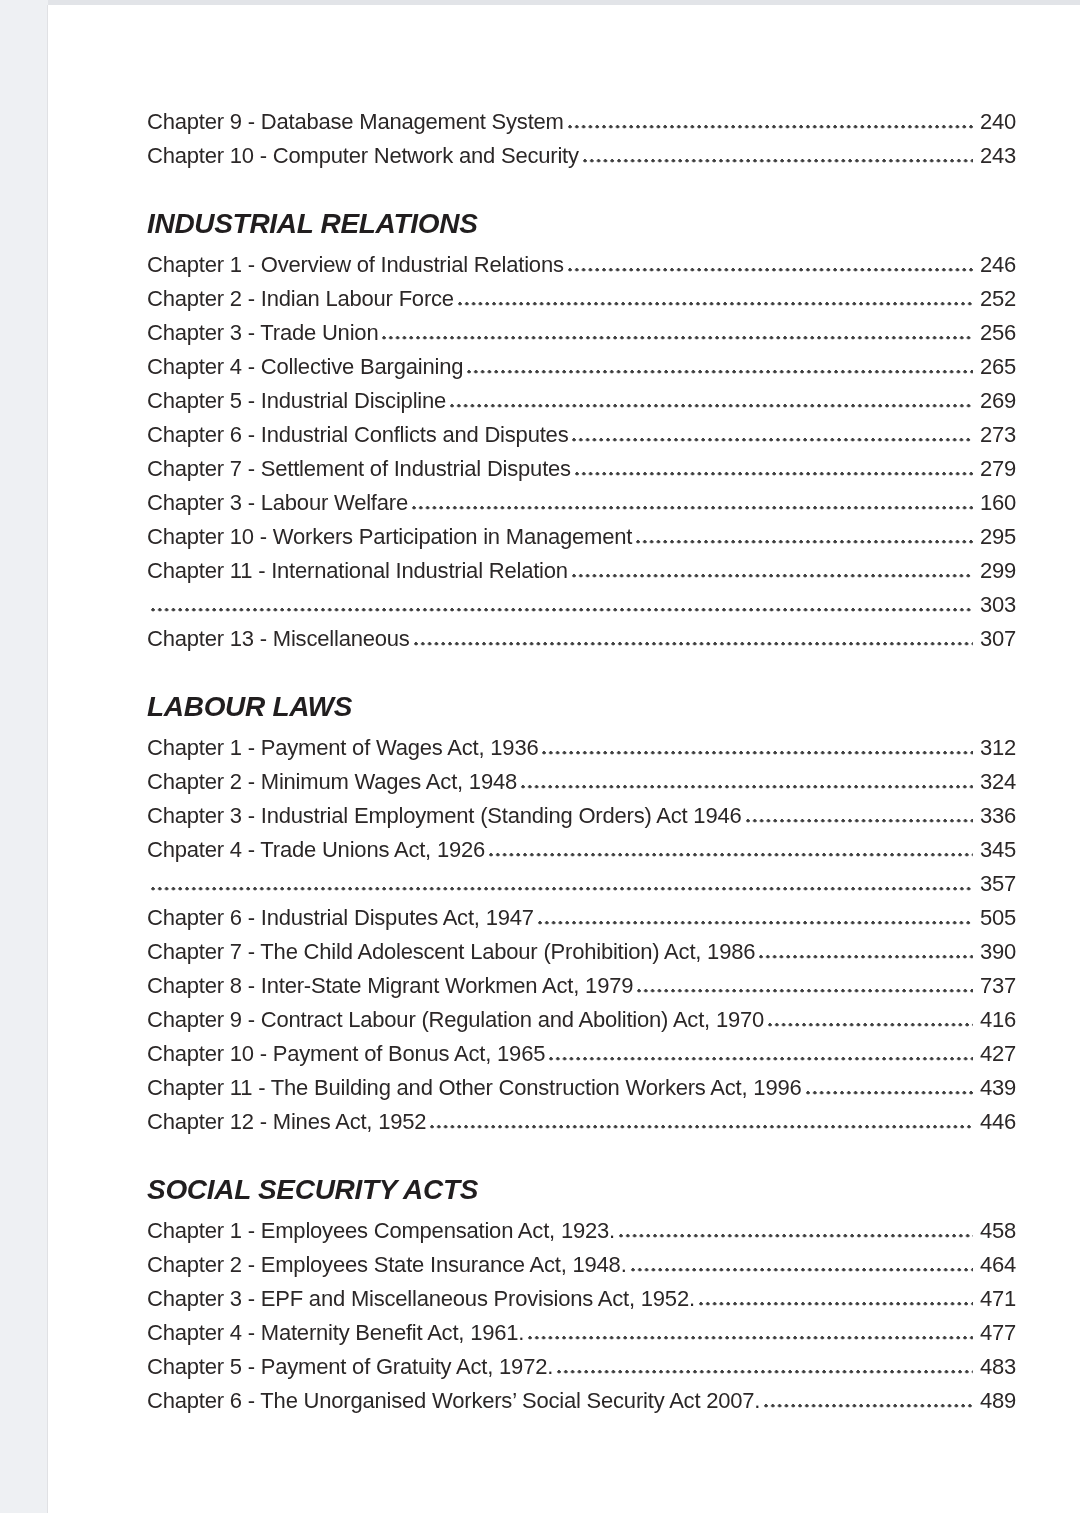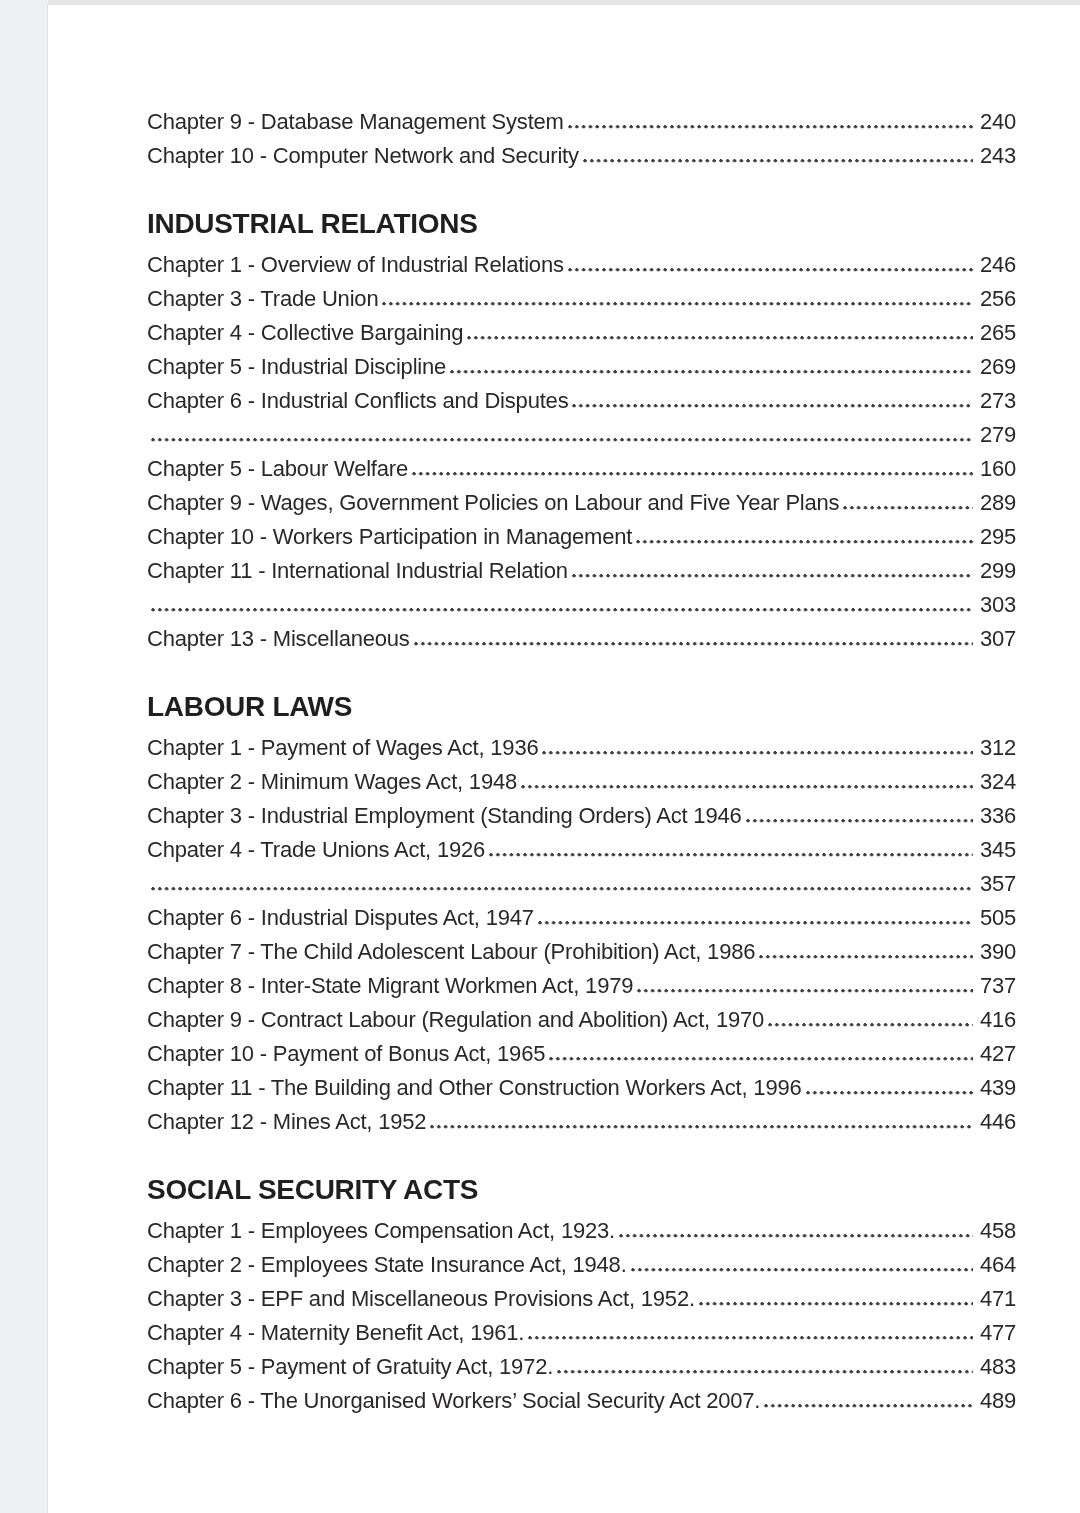--- a/index.html
+++ b/index.html
@@ -36,20 +36,21 @@
     width: 100%;
     padding: 100px 64px 0 99px;
   }
   .toc-heading {
     font-size: 28px;
     font-weight: bold;
     line-height: 36px;
     letter-spacing: -0.3px;
     margin: 33px 0 6px 0;
     color: #211e1f;
+    font-style: italic;
   }
   .toc-row {
     display: flex;
     align-items: baseline;
     height: 34px;
     line-height: 34px;
     font-size: 22px;
     letter-spacing: -0.2px;
     color: #2b2727;
   }
@@ -89,52 +90,53 @@
         <span class="toc-dots"></span>
         <span class="toc-page">243</span>
       </div>
       <div class="toc-heading">INDUSTRIAL RELATIONS</div>
       <div class="toc-row">
         <span class="toc-title">Chapter 1 - Overview of Industrial Relations</span>
         <span class="toc-dots"></span>
         <span class="toc-page">246</span>
       </div>
       <div class="toc-row">
+        <span class="toc-title">Chapter 2 - Indian Labour Force</span>
+        <span class="toc-dots"></span>
+        <span class="toc-page">252</span>
+      </div>
+      <div class="toc-row">
         <span class="toc-title">Chapter 3 - Trade Union</span>
         <span class="toc-dots"></span>
         <span class="toc-page">256</span>
       </div>
       <div class="toc-row">
         <span class="toc-title">Chapter 4 - Collective Bargaining</span>
         <span class="toc-dots"></span>
         <span class="toc-page">265</span>
       </div>
       <div class="toc-row">
         <span class="toc-title">Chapter 5 - Industrial Discipline</span>
         <span class="toc-dots"></span>
         <span class="toc-page">269</span>
       </div>
       <div class="toc-row">
         <span class="toc-title">Chapter 6 - Industrial Conflicts and Disputes</span>
         <span class="toc-dots"></span>
         <span class="toc-page">273</span>
       </div>
       <div class="toc-row">
+        <span class="toc-title">Chapter 7 - Settlement of Industrial Disputes</span>
         <span class="toc-dots"></span>
         <span class="toc-page">279</span>
       </div>
       <div class="toc-row">
-        <span class="toc-title">Chapter 5 - Labour Welfare</span>
+        <span class="toc-title">Chapter 3 - Labour Welfare</span>
         <span class="toc-dots"></span>
         <span class="toc-page">160</span>
-      </div>
-      <div class="toc-row">
-        <span class="toc-title">Chapter 9 - Wages, Government Policies on Labour and Five Year Plans</span>
-        <span class="toc-dots"></span>
-        <span class="toc-page">289</span>
       </div>
       <div class="toc-row">
         <span class="toc-title">Chapter 10 - Workers Participation in Management</span>
         <span class="toc-dots"></span>
         <span class="toc-page">295</span>
       </div>
       <div class="toc-row">
         <span class="toc-title">Chapter 11 - International Industrial Relation</span>
         <span class="toc-dots"></span>
         <span class="toc-page">299</span>

